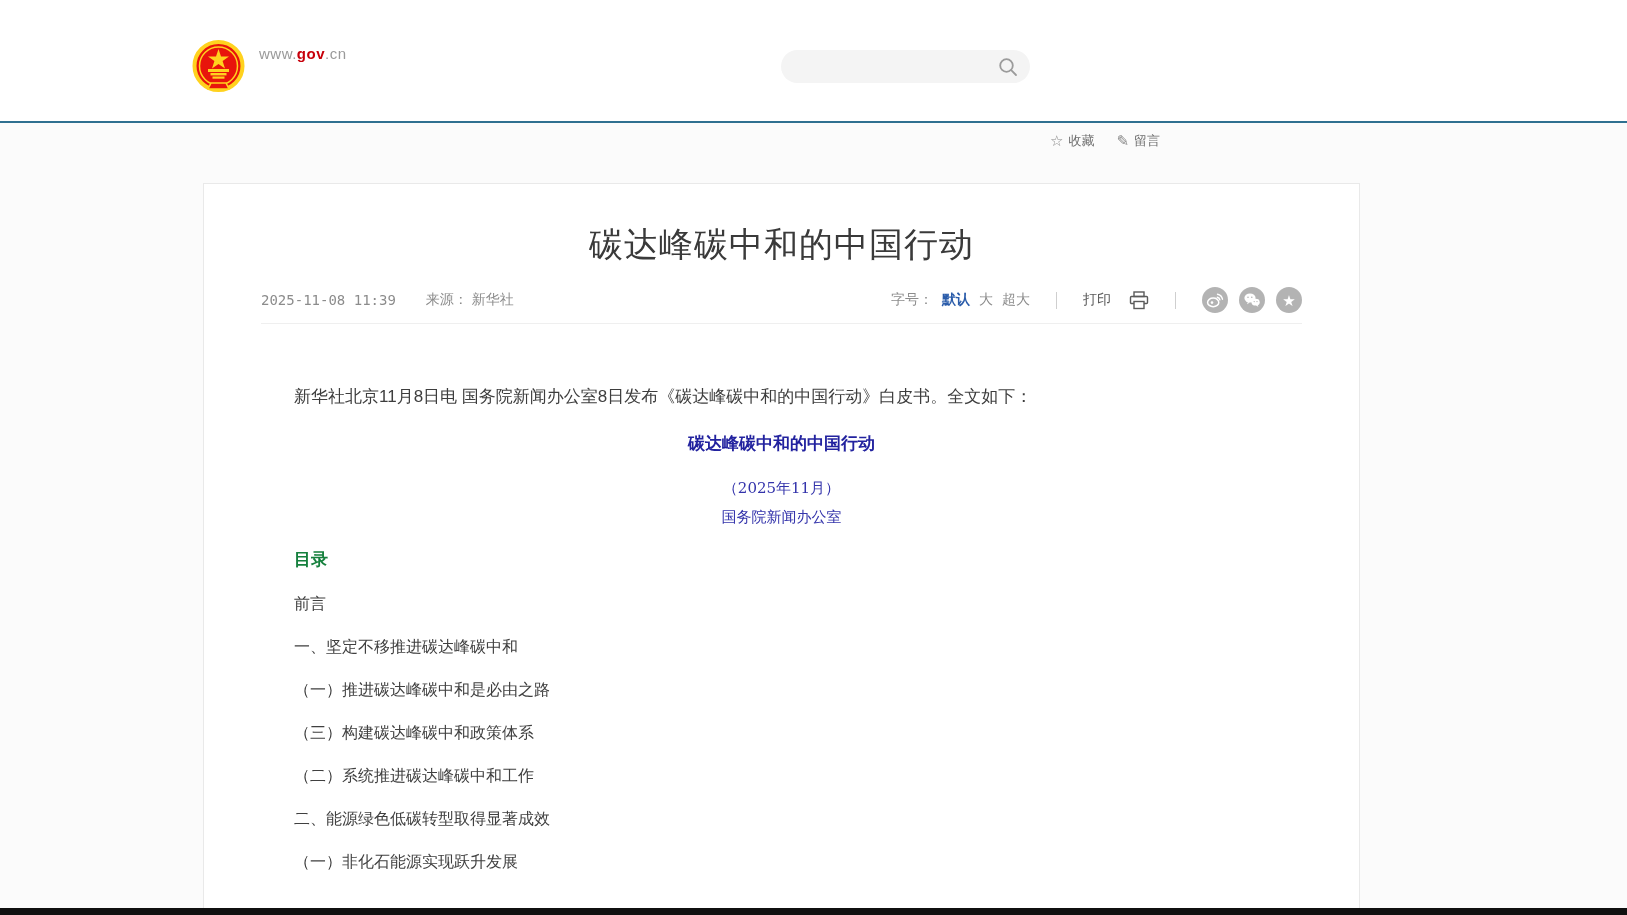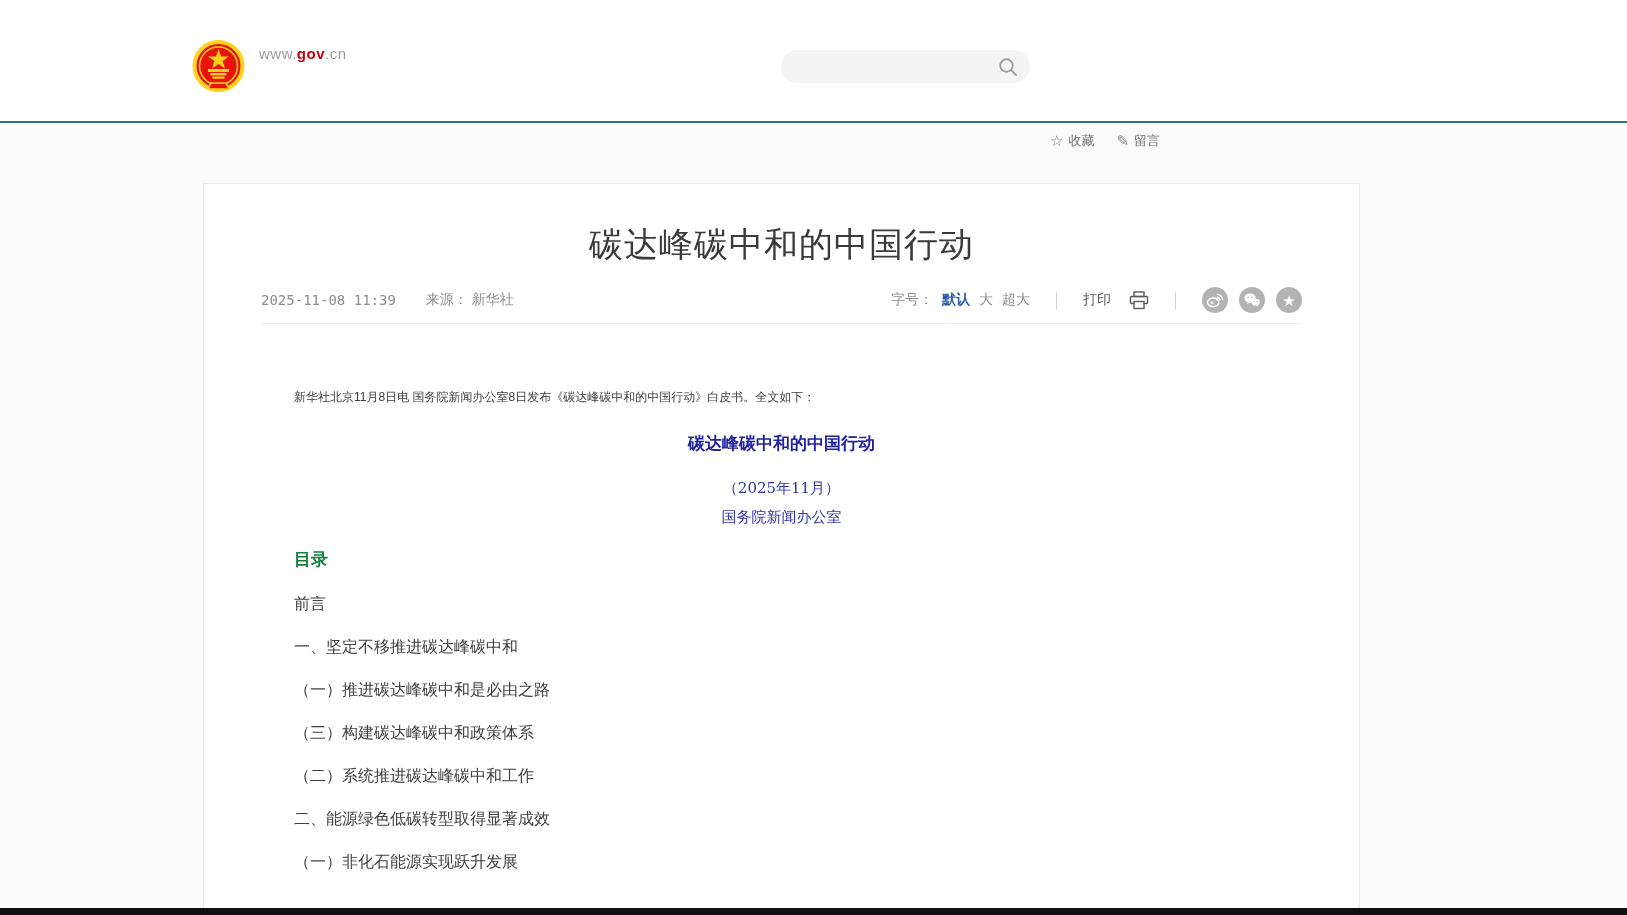--- a/index.html
+++ b/index.html
@@ -43,21 +43,21 @@
   .font-opt.active { color:#2a5caa; font-weight:bold; }
   .meta-sep { width:1px; height:17px; background:#cfcfcf; margin:0 26px; }
   .print-btn { display:flex; align-items:center; cursor:pointer; }
   .print-label { font-size:14px; color:#5a5a5a; margin-right:18px; }
   .share-icons { display:flex; align-items:center; }
   .share-circle { width:26px; height:26px; border-radius:50%; background:#b3b3b3; display:flex; align-items:center; justify-content:center; cursor:pointer; }
   .share-circle + .share-circle { margin-left:11px; }
   .share-star { color:#fff; font-size:15px; line-height:1; }
 
   .article-body { padding:0 90px; color:#3d3d3d; }
-  .intro { margin-top:62px; font-size:12px; line-height:22px; }
+  .intro { margin-top:62px; font-size:17px; line-height:22px; }
   .doc-title { margin-top:25px; text-align:center; font-size:17px; font-weight:bold; color:#22229f; line-height:22px; }
   .doc-line { margin-top:9px; text-align:center; font-size:15px; color:#3333ab; font-family:"DejaVu Serif",serif; line-height:20px; }
   .doc-date { margin-top:23px; }
   .toc-heading { margin-top:21px; font-size:17px; font-weight:bold; color:#15803d; line-height:24px; }
   .toc-item { margin-top:21px; font-size:16px; color:#404040; line-height:22px; }
 
   .bottom-bar { position:absolute; left:0; bottom:0; width:100%; height:7px; background:#101010; }
 </style>
 </head>
 <body>

